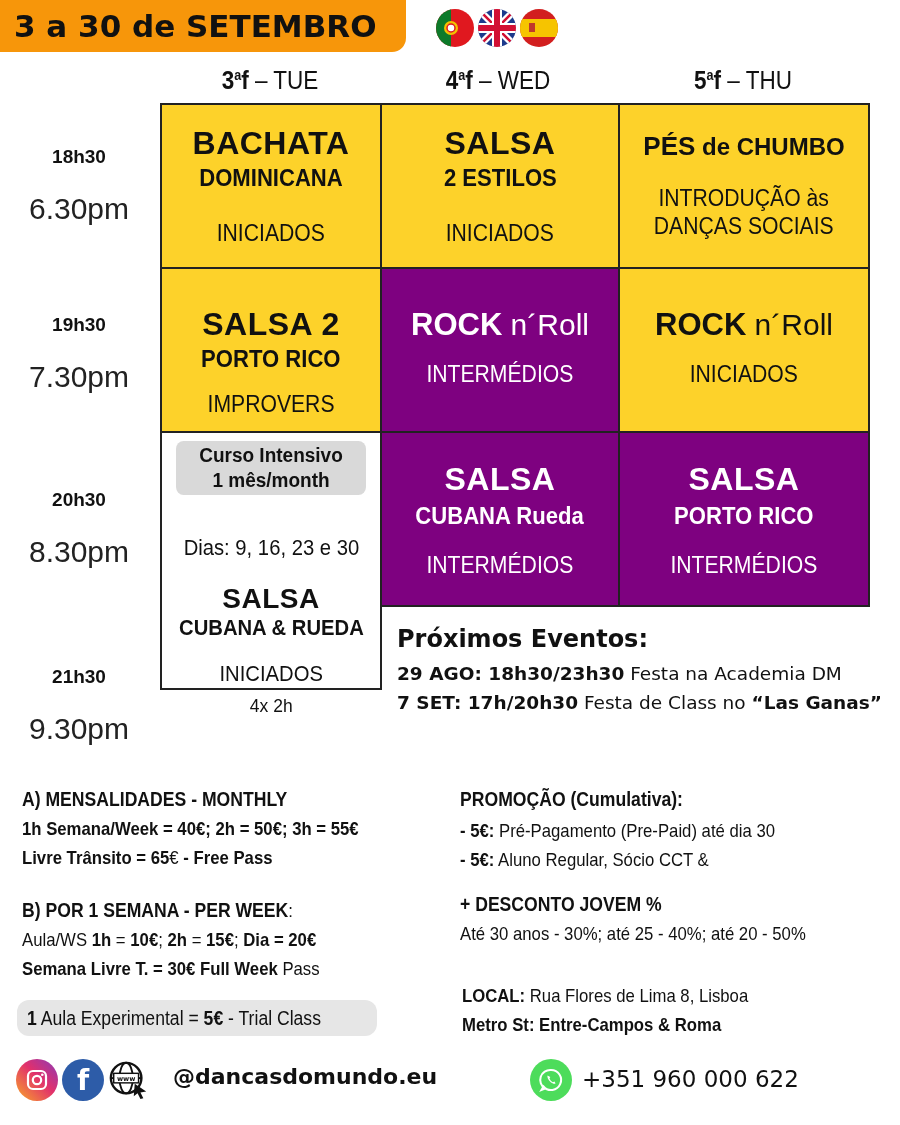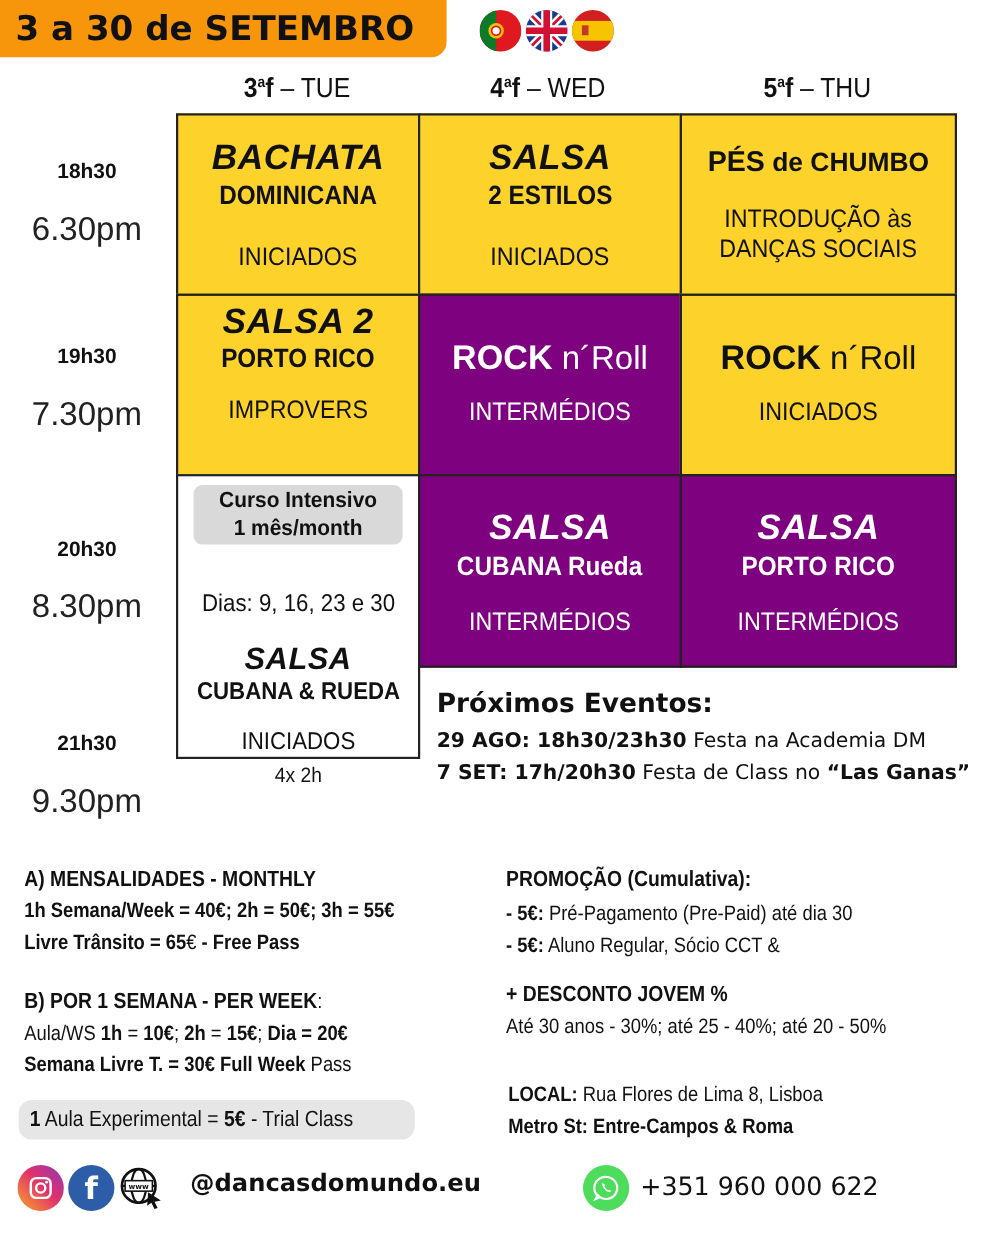--- a/index.html
+++ b/index.html
@@ -28,21 +28,21 @@
 
   .grid { position: absolute; left: 160px; top: 103px; }
   .cell {
     position: absolute; border: 2px solid #222; text-align: center;
     display: flex; flex-direction: column; align-items: center;
   }
   .yellow { background: #FDD22A; color: #111; }
   .purple { background: #7E0180; color: #fff; }
   .white  { background: #fff; color: #111; }
 
-  .big { font-weight: bold; font-size: 32px; letter-spacing: 0.5px; font-style: italic; }
+  .big { font-weight: bold; font-size: 32px; letter-spacing: 0.5px; }
   .sub { font-weight: bold; font-size: 24px; transform: scaleX(0.92); }
   .lvl { font-size: 23px; transform: scaleX(0.92); }
 
   .pill {
     background: #d9d9d9; border-radius: 8px; padding: 2px 12px;
     font-weight: bold; font-size: 20px; line-height: 25px; color: #111;
     width: 200px; margin-top: 8px; transform: scaleX(0.95);
   }
 
   .events { position: absolute; left: 397px; top: 625px; font-family: "DejaVu Sans", sans-serif; }
@@ -131,21 +131,21 @@
     <div class="lvl" style="margin-top:28px;">INICIADOS</div>
   </div>
   <div class="cell yellow" style="left:458px;top:0;width:252px;height:166px;padding-top:26px;">
     <div style="font-size:26px;">
       <b>PÉS</b><span style="font-weight:bold;font-size:24px;"> de CHUMBO</span>
     </div>
     <div class="lvl" style="margin-top:22px;line-height:28px;">INTRODUÇÃO às</div>
     <div class="lvl" style="line-height:28px;">DANÇAS SOCIAIS</div>
   </div>
 
-  <div class="cell yellow" style="left:0;top:164px;width:222px;height:166px;padding-top:5px;">
+  <div class="cell yellow" style="left:0;top:164px;width:222px;height:166px;padding-top:37px;">
     <div class="big">SALSA 2</div>
     <div class="sub" style="margin-top:2px;">PORTO RICO</div>
     <div class="lvl" style="margin-top:18px;">IMPROVERS</div>
   </div>
   <div class="cell purple" style="left:220px;top:164px;width:240px;height:166px;padding-top:38px;">
     <div style="font-size:31px;">
       <b>ROCK</b><span style="font-size:30px;"> n´Roll</span>
     </div>
     <div class="lvl" style="margin-top:18px;">INTERMÉDIOS</div>
   </div>

